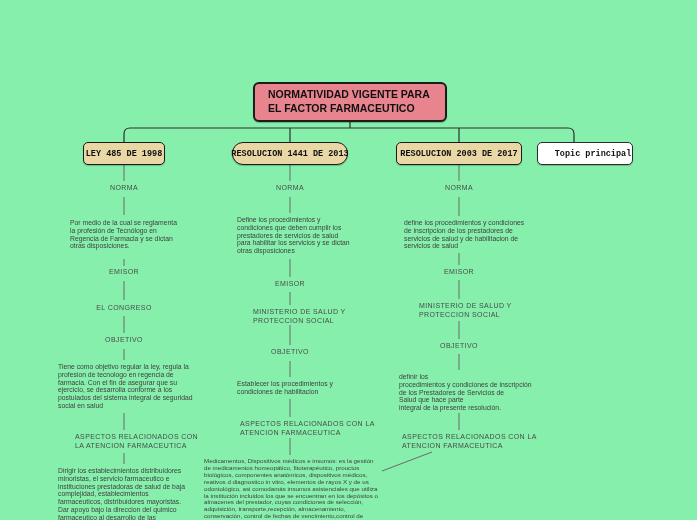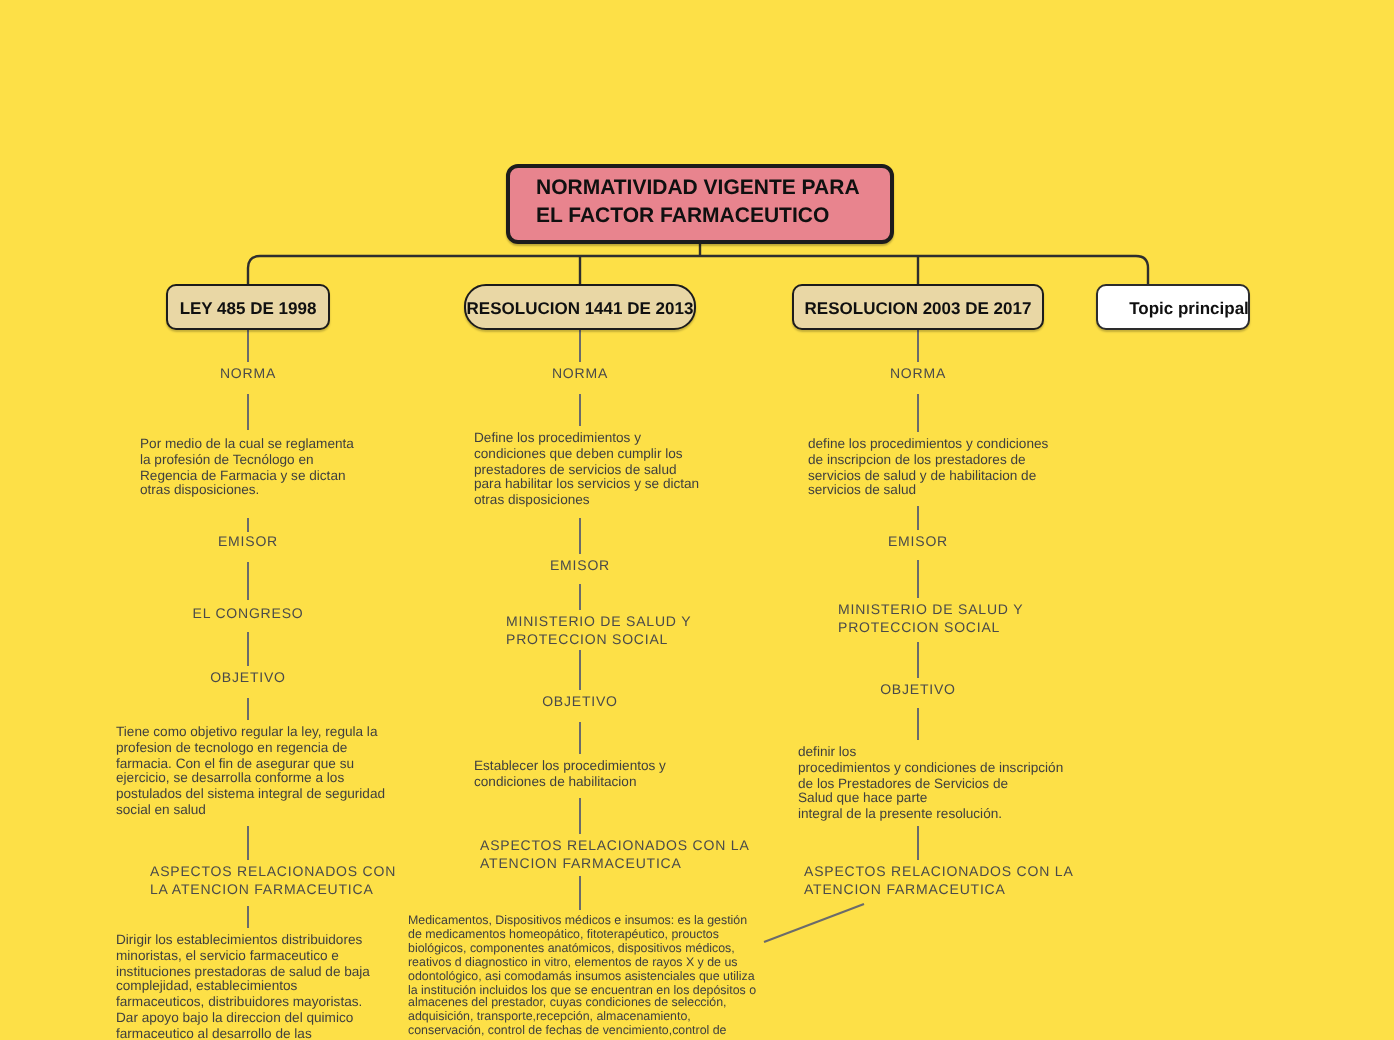--- a/index.html
+++ b/index.html
@@ -1,35 +1,36 @@
 <!DOCTYPE html>
 <html style="--root-fill: #e8848e; --topic-fill: #e9d7a5; --border: #1c1c1c; --line: #6b6b6b; --text: #3f3f3f;"><head>
 <meta charset="utf-8">
 <style>
   :root{
     --root-fill:#e8848e; --topic-fill:#e9d7a5; --border:#1c1c1c;
     --line:#6b6b6b; --tree-line:#2e2e2e; --text:#3f3f3f; --label:#4a4a4a;
   }
   *{margin:0;padding:0;box-sizing:border-box;}
   body{background:#fff;font-family:"Liberation Sans",sans-serif;}
-  .canvas{position:relative;width:697px;height:520px;background:#fde047;overflow:hidden;}
+  .canvas{position:relative;width:697px;height:520px;background:#86efac;overflow:hidden;}
   svg.connectors{position:absolute;left:0;top:0;width:697px;height:520px;}
   .root-box{
     position:absolute;left:253px;top:82px;width:194px;height:40px;
     background:var(--root-fill);border:2px solid var(--border);border-radius:6px;
     display:flex;align-items:center;padding-left:13px;
     font-size:10.5px;font-weight:bold;color:#101010;line-height:1.3;
     white-space:pre-line;box-shadow:0 1px 1px rgba(0,0,0,.25);
   }
   .topic-box{
     position:absolute;top:142px;height:23px;
     background:var(--topic-fill);border:1.5px solid var(--border);border-radius:5px;
     display:flex;align-items:center;justify-content:center;
     font-size:8.5px;font-weight:bold;color:#101010;white-space:nowrap;
     box-shadow:0 1px 1px rgba(0,0,0,.22);
+    font-family:Liberation Mono, monospace;
   }
   .topic-box.plain{background:#fff;border-color:#2d2d2d;}
   .node-label{
     position:absolute;font-size:7px;color:var(--label);letter-spacing:.4px;
     white-space:pre-line;line-height:1.28;
   }
   .node-label.centered{transform:translateX(-50%);text-align:center;white-space:nowrap;}
   .node-text{
     position:absolute;font-size:6.8px;color:var(--text);
     white-space:pre-line;line-height:7.8px;
@@ -83,21 +84,21 @@
       <path d="M432 452 L382 471"></path>
     </g>
   </svg>
 
   <div class="root-box">NORMATIVIDAD VIGENTE PARA
 EL FACTOR FARMACEUTICO</div>
 
   <div class="topic-box" style="left:83px;width:82px;">LEY 485 DE 1998</div>
   <div class="topic-box" style="left:232px;width:116px;border-radius:11px;">RESOLUCION 1441 DE 2013</div>
   <div class="topic-box" style="left:396px;width:126px;">RESOLUCION 2003 DE 2017</div>
-  <div class="topic-box plain" style="left:548px;width:77px;padding-left:16px;">Topic principal</div>
+  <div class="topic-box plain" style="left:537px;width:96px;padding-left:16px;">Topic principal</div>
 
   <div class="node-label centered" style="left:124px;top:184px;">NORMA</div>
   <div class="node-text" style="left:70px;top:219px;">Por medio de la cual se reglamenta
 la profesión de Tecnólogo en
 Regencia de Farmacia y se dictan
 otras disposiciones.</div>
   <div class="node-label centered" style="left:124px;top:268px;">EMISOR</div>
   <div class="node-label centered" style="left:124px;top:304px;">EL CONGRESO</div>
   <div class="node-label centered" style="left:124px;top:336px;">OBJETIVO</div>
   <div class="node-text" style="left:58px;top:363px;">Tiene como objetivo regular la ley, regula la

